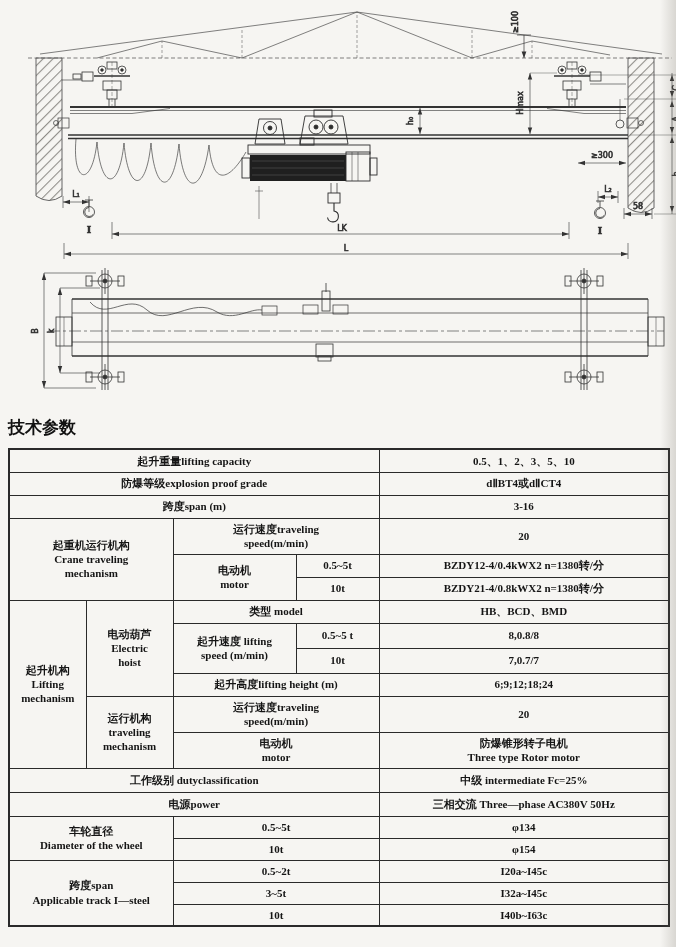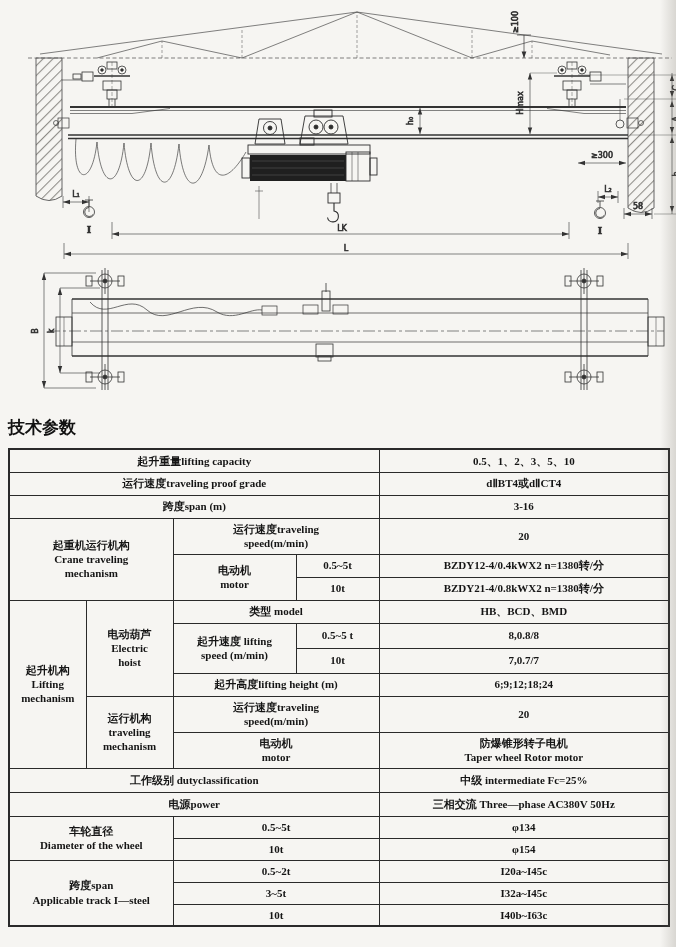--- a/index.html
+++ b/index.html
@@ -266,21 +266,21 @@
       <col style="width:123px">
       <col style="width:83px">
       <col style="width:290px">
   </colgroup>
   <tbody>
     <tr style="height:23px">
       <td colspan="4">起升重量lifting capacity</td>
       <td>0.5、1、2、3、5、10</td>
     </tr>
     <tr style="height:23px">
-      <td colspan="4">运行速度traveling proof grade</td>
+      <td colspan="4">防爆等级explosion proof grade</td>
       <td>dⅡBT4或dⅡCT4</td>
     </tr>
     <tr style="height:23px">
       <td colspan="4">跨度span (m)</td>
       <td>3-16</td>
     </tr>
     <tr style="height:36px">
       <td rowspan="3" colspan="2">
         <div>起重机运行机构</div>
         <div>Crane traveling</div>
@@ -346,21 +346,21 @@
       </td>
       <td>20</td>
     </tr>
     <tr style="height:36px">
       <td colspan="2">
         <div>电动机</div>
         <div>motor</div>
       </td>
       <td>
         <div>防爆锥形转子电机</div>
-        <div>Taper wheel Rotor motor</div>
+        <div>Three type Rotor motor</div>
       </td>
     </tr>
     <tr style="height:24px">
       <td colspan="4">工作级别 dutyclassification</td>
       <td>中级 intermediate Fc=25%</td>
     </tr>
     <tr style="height:24px">
       <td colspan="4">电源power</td>
       <td>三相交流  Three—phase AC380V 50Hz</td>
     </tr>

